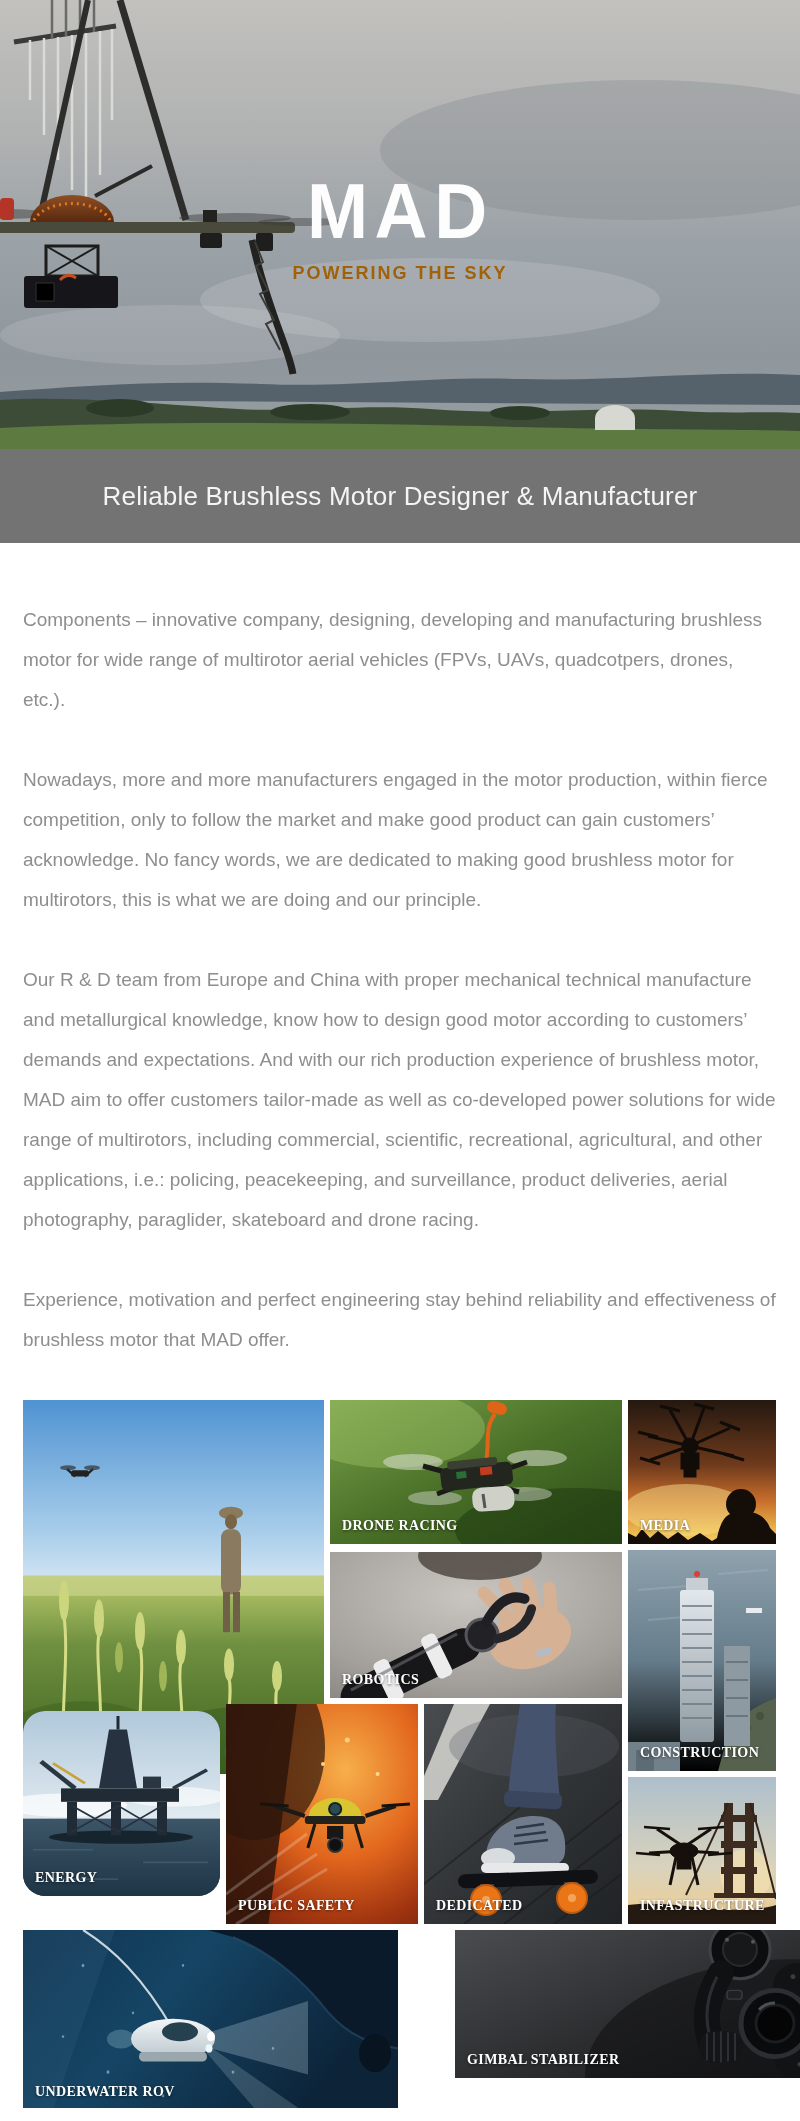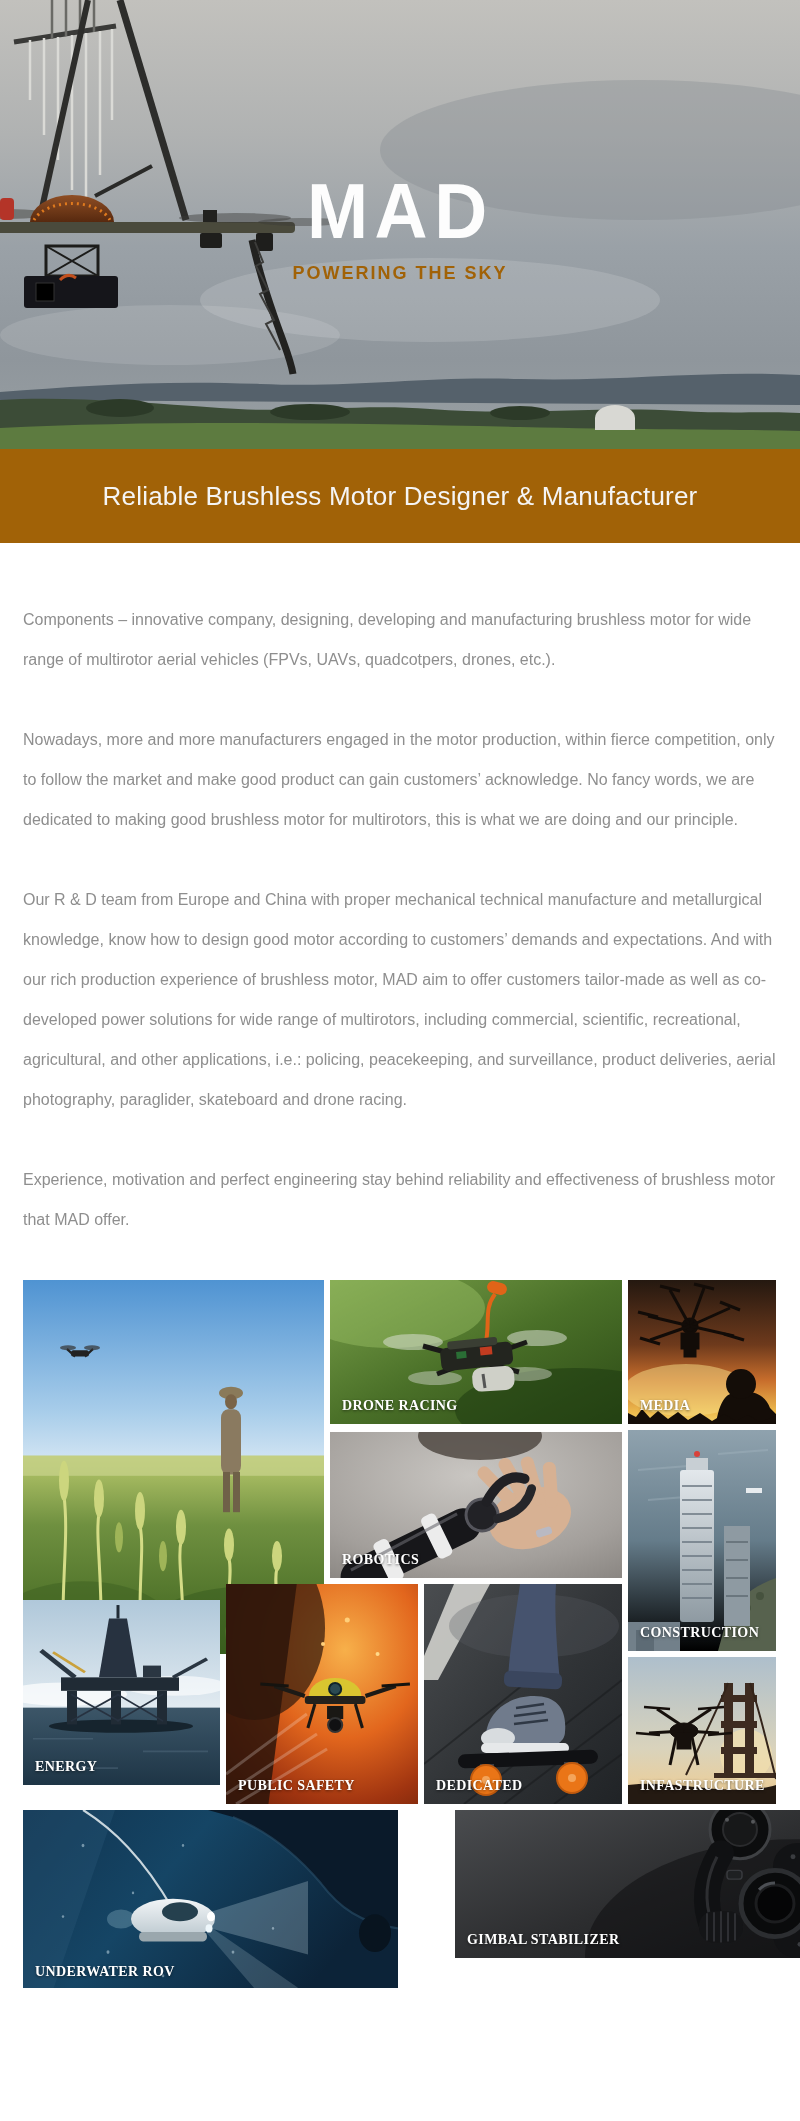--- a/index.html
+++ b/index.html
@@ -7,40 +7,40 @@
   body { width:800px; margin:0; font-family:"Liberation Sans", sans-serif; }
 
   
   .hero { position:relative; width:800px; height:449px; overflow:hidden; }
   .hero svg { position:absolute; inset:0; width:100%; height:100%; display:block; }
   .hero-logo { position:absolute; left:0; right:0; top:176px; text-align:center; color:#ffffff; pointer-events:none; }
   .logo-word { display:inline-block; font-size:78px; line-height:0.92; font-weight:700; letter-spacing:7px; transform:scaleX(.94); transform-origin:center; color:#fdfdfd; }
   .logo-tagline { margin-top:15px; font-size:18px; font-weight:700; letter-spacing:2px; color:#a16207; }
 
   
-  .banner { width:800px; height:94px; background:#a16207; color:#f5f5f5; text-align:center; line-height:94px; font-size:26px; letter-spacing:.2px; }
+  .banner { width:800px; height:94px; background:#737373; color:#f5f5f5; text-align:center; line-height:94px; font-size:26px; letter-spacing:.2px; }
 
   
   .about { padding:57px 20px 0 23px; }
   .about h2 { margin:0 0 23px 0; font-size:27px; line-height:30px; color:#3d3d3d; font-weight:700; }
   .about h2 .cond { display:inline-block; transform:scaleX(.82); transform-origin:left center; white-space:nowrap; letter-spacing:.5px; }
-  .about p { width:756px; font-size:16px; line-height:40px; color:#8e8e8e; margin:0 0 40px 0; }
+  .about p { width:756px; font-size:19px; line-height:40px; color:#8e8e8e; margin:0 0 40px 0; }
 
   
   .apps { position:relative; margin:0 0 26px 23px; width:753px; height:682px; }
   .tile { position:absolute; display:block; overflow:hidden; background:#222;font-family:Liberation Serif, serif; }
   .tile svg { position:absolute; inset:0; width:100%; height:100%; display:block; }
   .tile-label { position:absolute; left:12px; bottom:10px; color:#ffffff; font-size:14px; font-weight:700; letter-spacing:.4px; text-shadow:0 1px 3px rgba(0,0,0,.55); white-space:nowrap; }
 
   .t-agriculture { left:0;   top:0;   width:301px; height:374px; }
   .t-drone-racing{ left:307px;top:0;  width:292px; height:144px; }
   .t-media       { left:605px;top:0;  width:148px; height:144px; }
   .t-robotics    { left:307px;top:152px; width:292px; height:146px; }
   .t-construction{ left:605px;top:150px; width:148px; height:221px; }
-  .t-energy      { left:0;   top:320px; width:197px; height:185px; }
+  .t-energy      { left:0;   top:311px; width:197px; height:185px;border-radius:22px; }
   .t-public-safety{ left:203px;top:304px; width:192px; height:220px; }
   .t-skateboard  { left:401px;top:304px; width:198px; height:220px; }
   .t-infastructure{ left:605px;top:377px; width:148px; height:147px; }
   .t-underwater  { left:0;   top:530px; width:375px; height:180px; }
   .t-gimbal      { left:384px;top:530px; width:369px; height:148px;margin-left:48px; }
 </style>
 </head>
 <body>
 
 <div>

